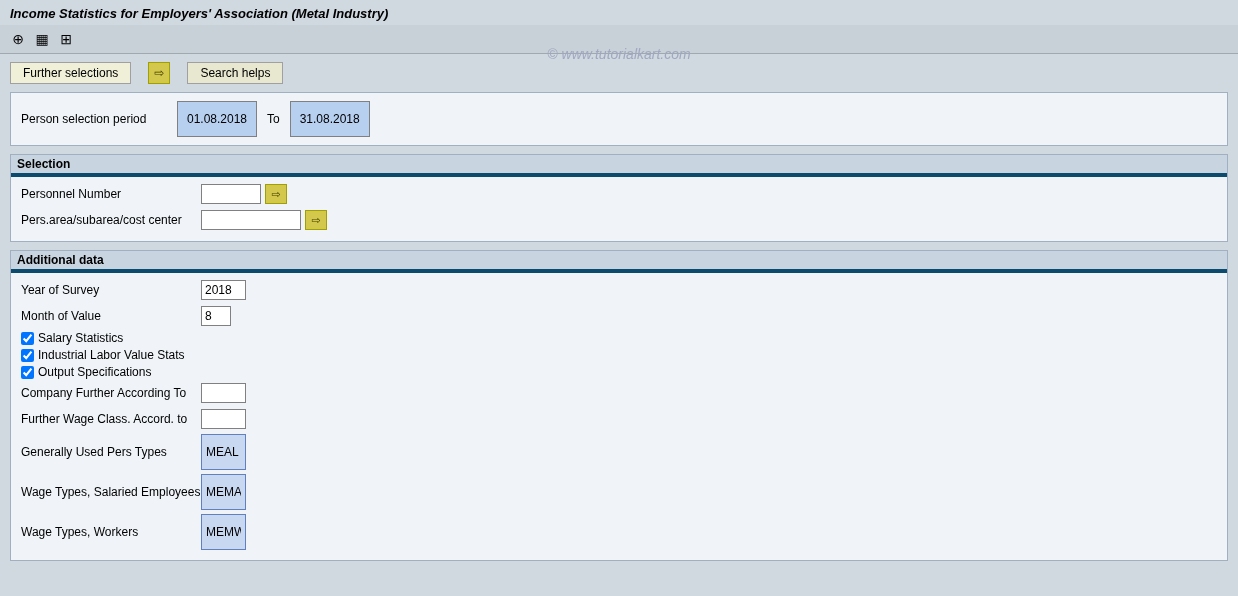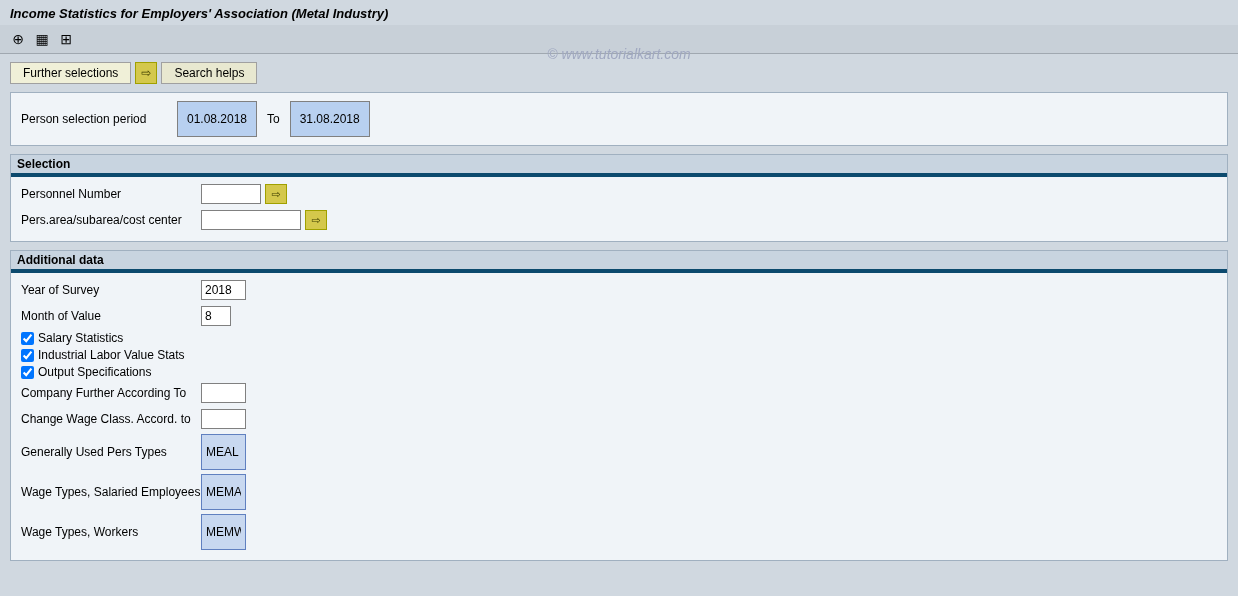--- a/index.html
+++ b/index.html
@@ -43,21 +43,21 @@
       font-style: italic;
     }
     .main-content {
       padding: 8px 10px;
       position: relative;
     }
     .tab-bar {
       display: flex;
       align-items: center;
       margin-bottom: 8px;
-      gap: 4px;
+      gap: 17px;
     }
     .tab-button {
       background-color: #e8e8d0;
       border: 1px solid #a0a0a0;
       padding: 3px 12px;
       cursor: pointer;
       font-size: 12px;
       font-weight: normal;
     }
     .tab-button.active {
@@ -278,21 +278,21 @@
         <input type="checkbox" checked="" style="">
         <span>Output Specifications</span>
       </div>
 
       <div class="form-row">
         <span class="form-label">Company Further According To</span>
         <input class="company-input" type="text" value="" style="">
       </div>
 
       <div class="form-row">
-        <span class="form-label">Change Wage Class. Accord. to</span>
+        <span class="form-label">Further Wage Class. Accord. to</span>
         <input class="company-input" type="text" value="" style="">
       </div>
 
       <div class="form-row">
         <span class="form-label">Generally Used Pers Types</span>
         <input class="input-highlight" type="text" value="MEAL" style="">
       </div>
 
       <div class="form-row">
         <span class="form-label">Wage Types, Salaried Employees</span>

